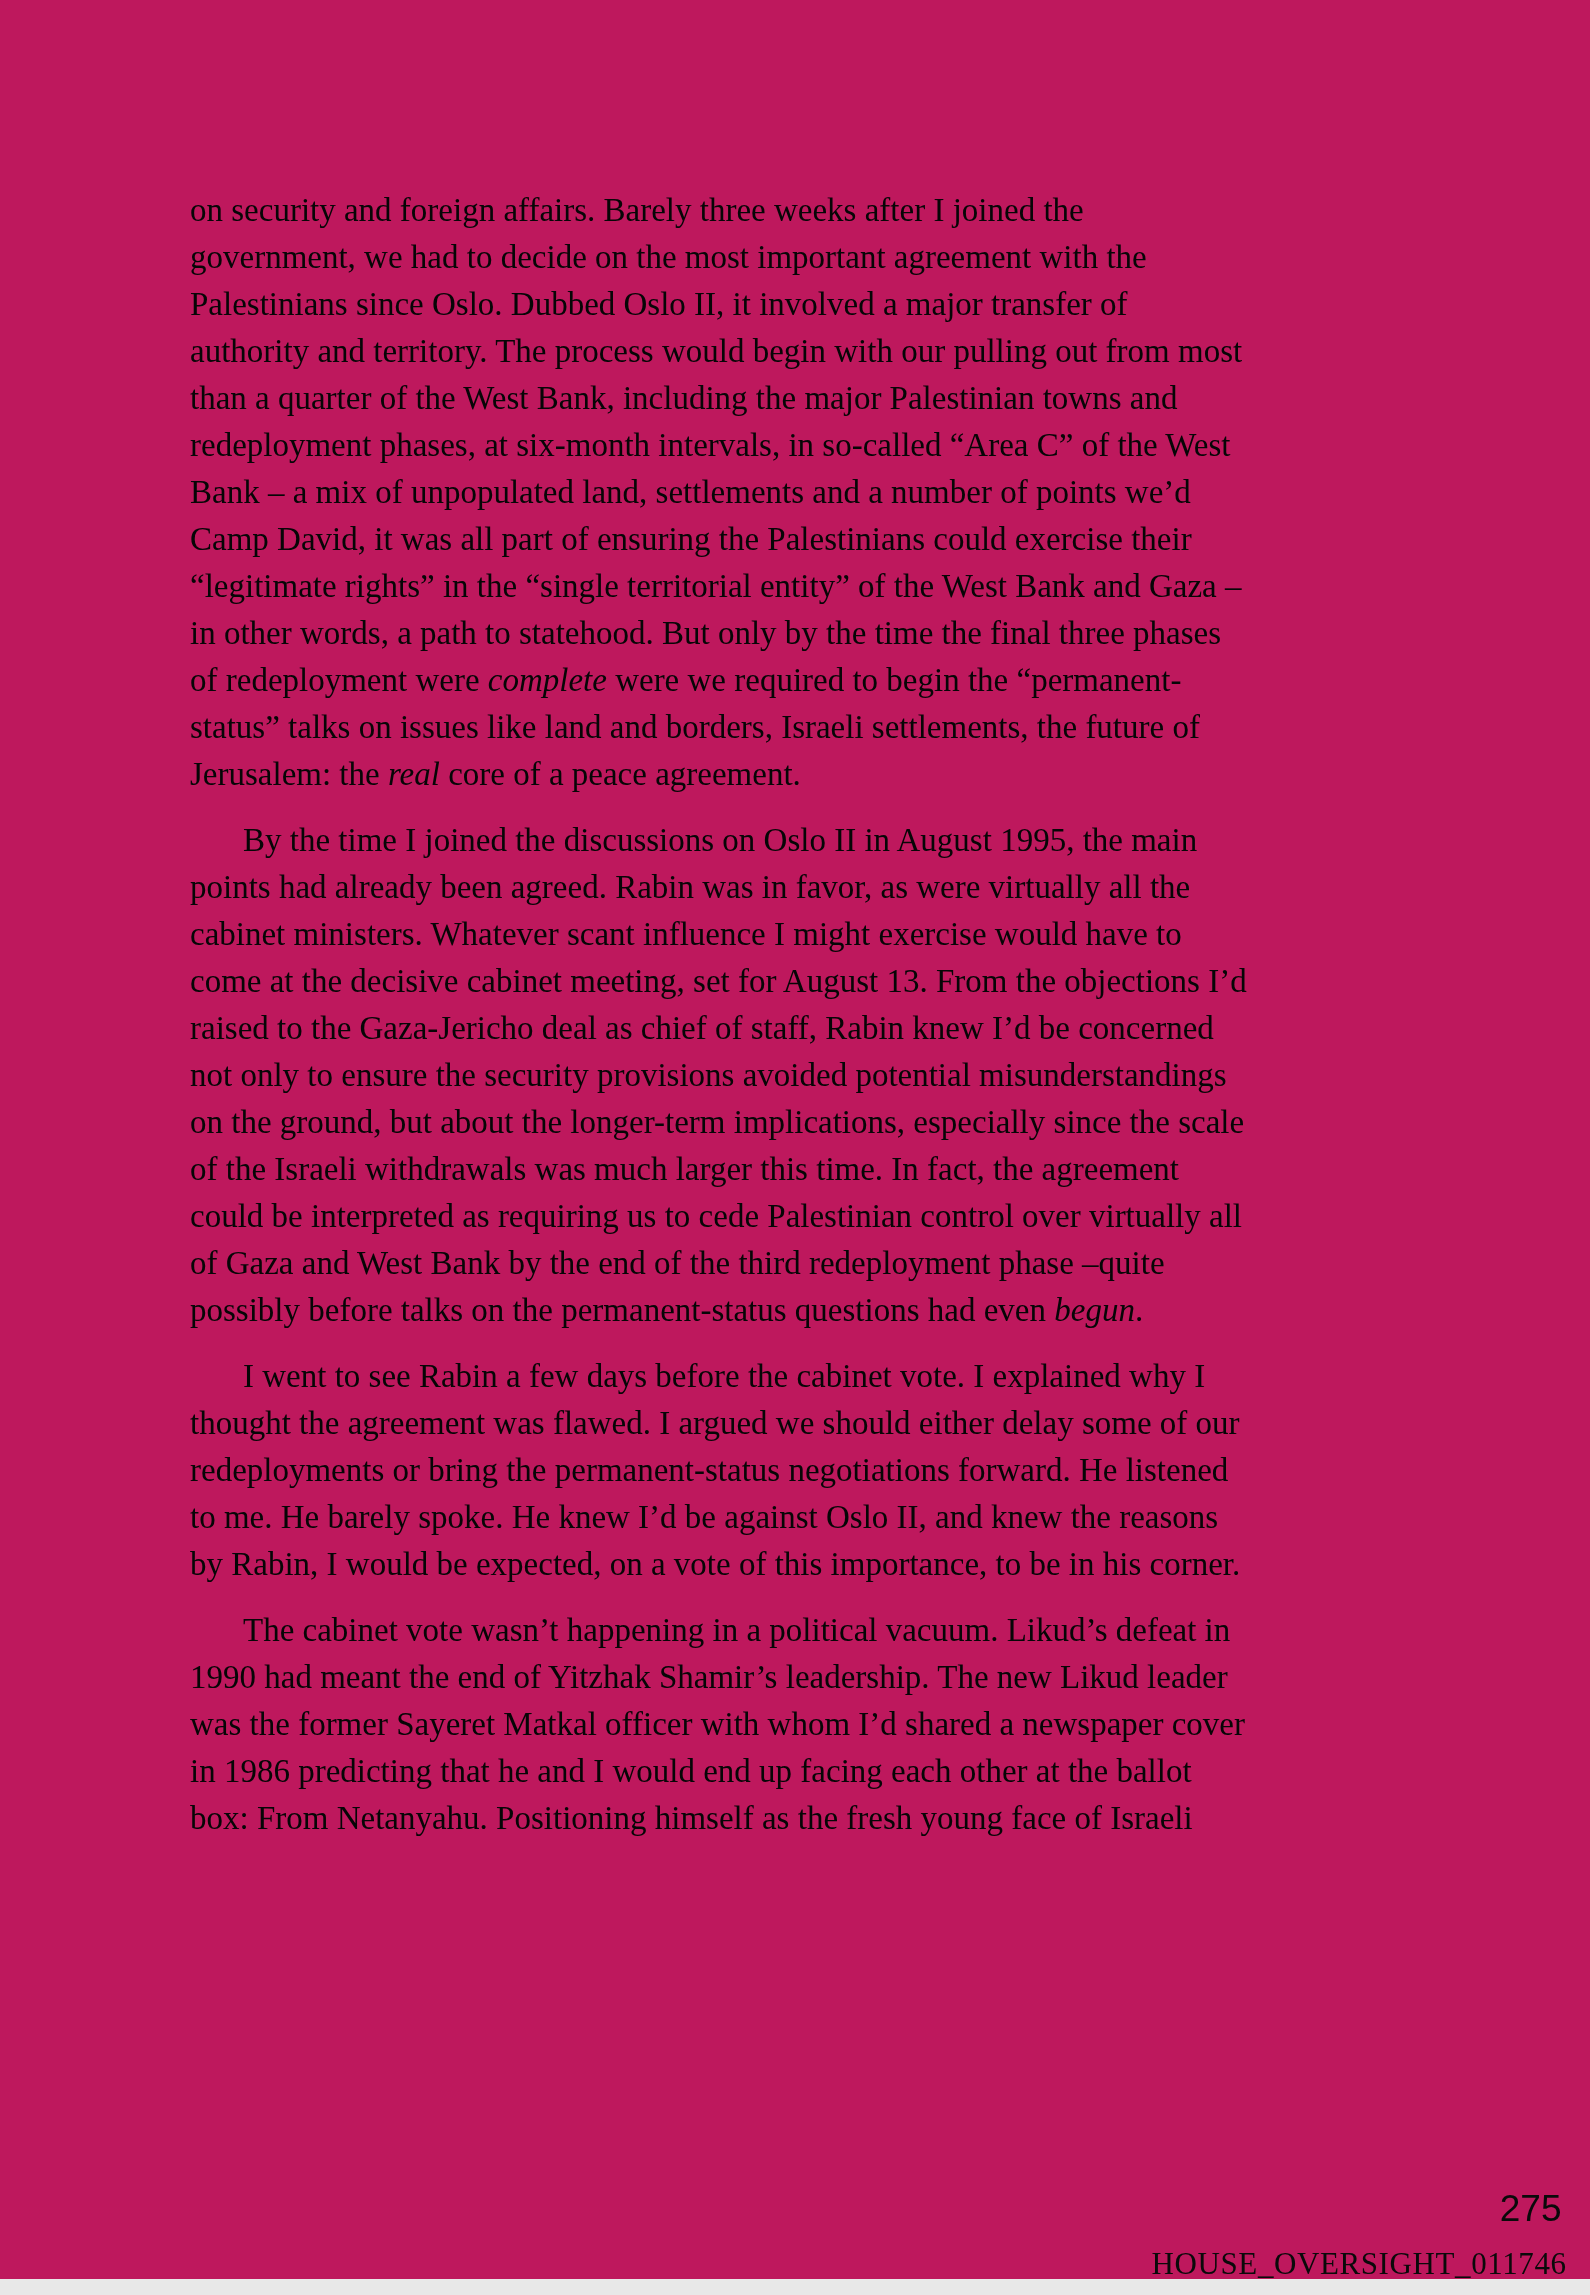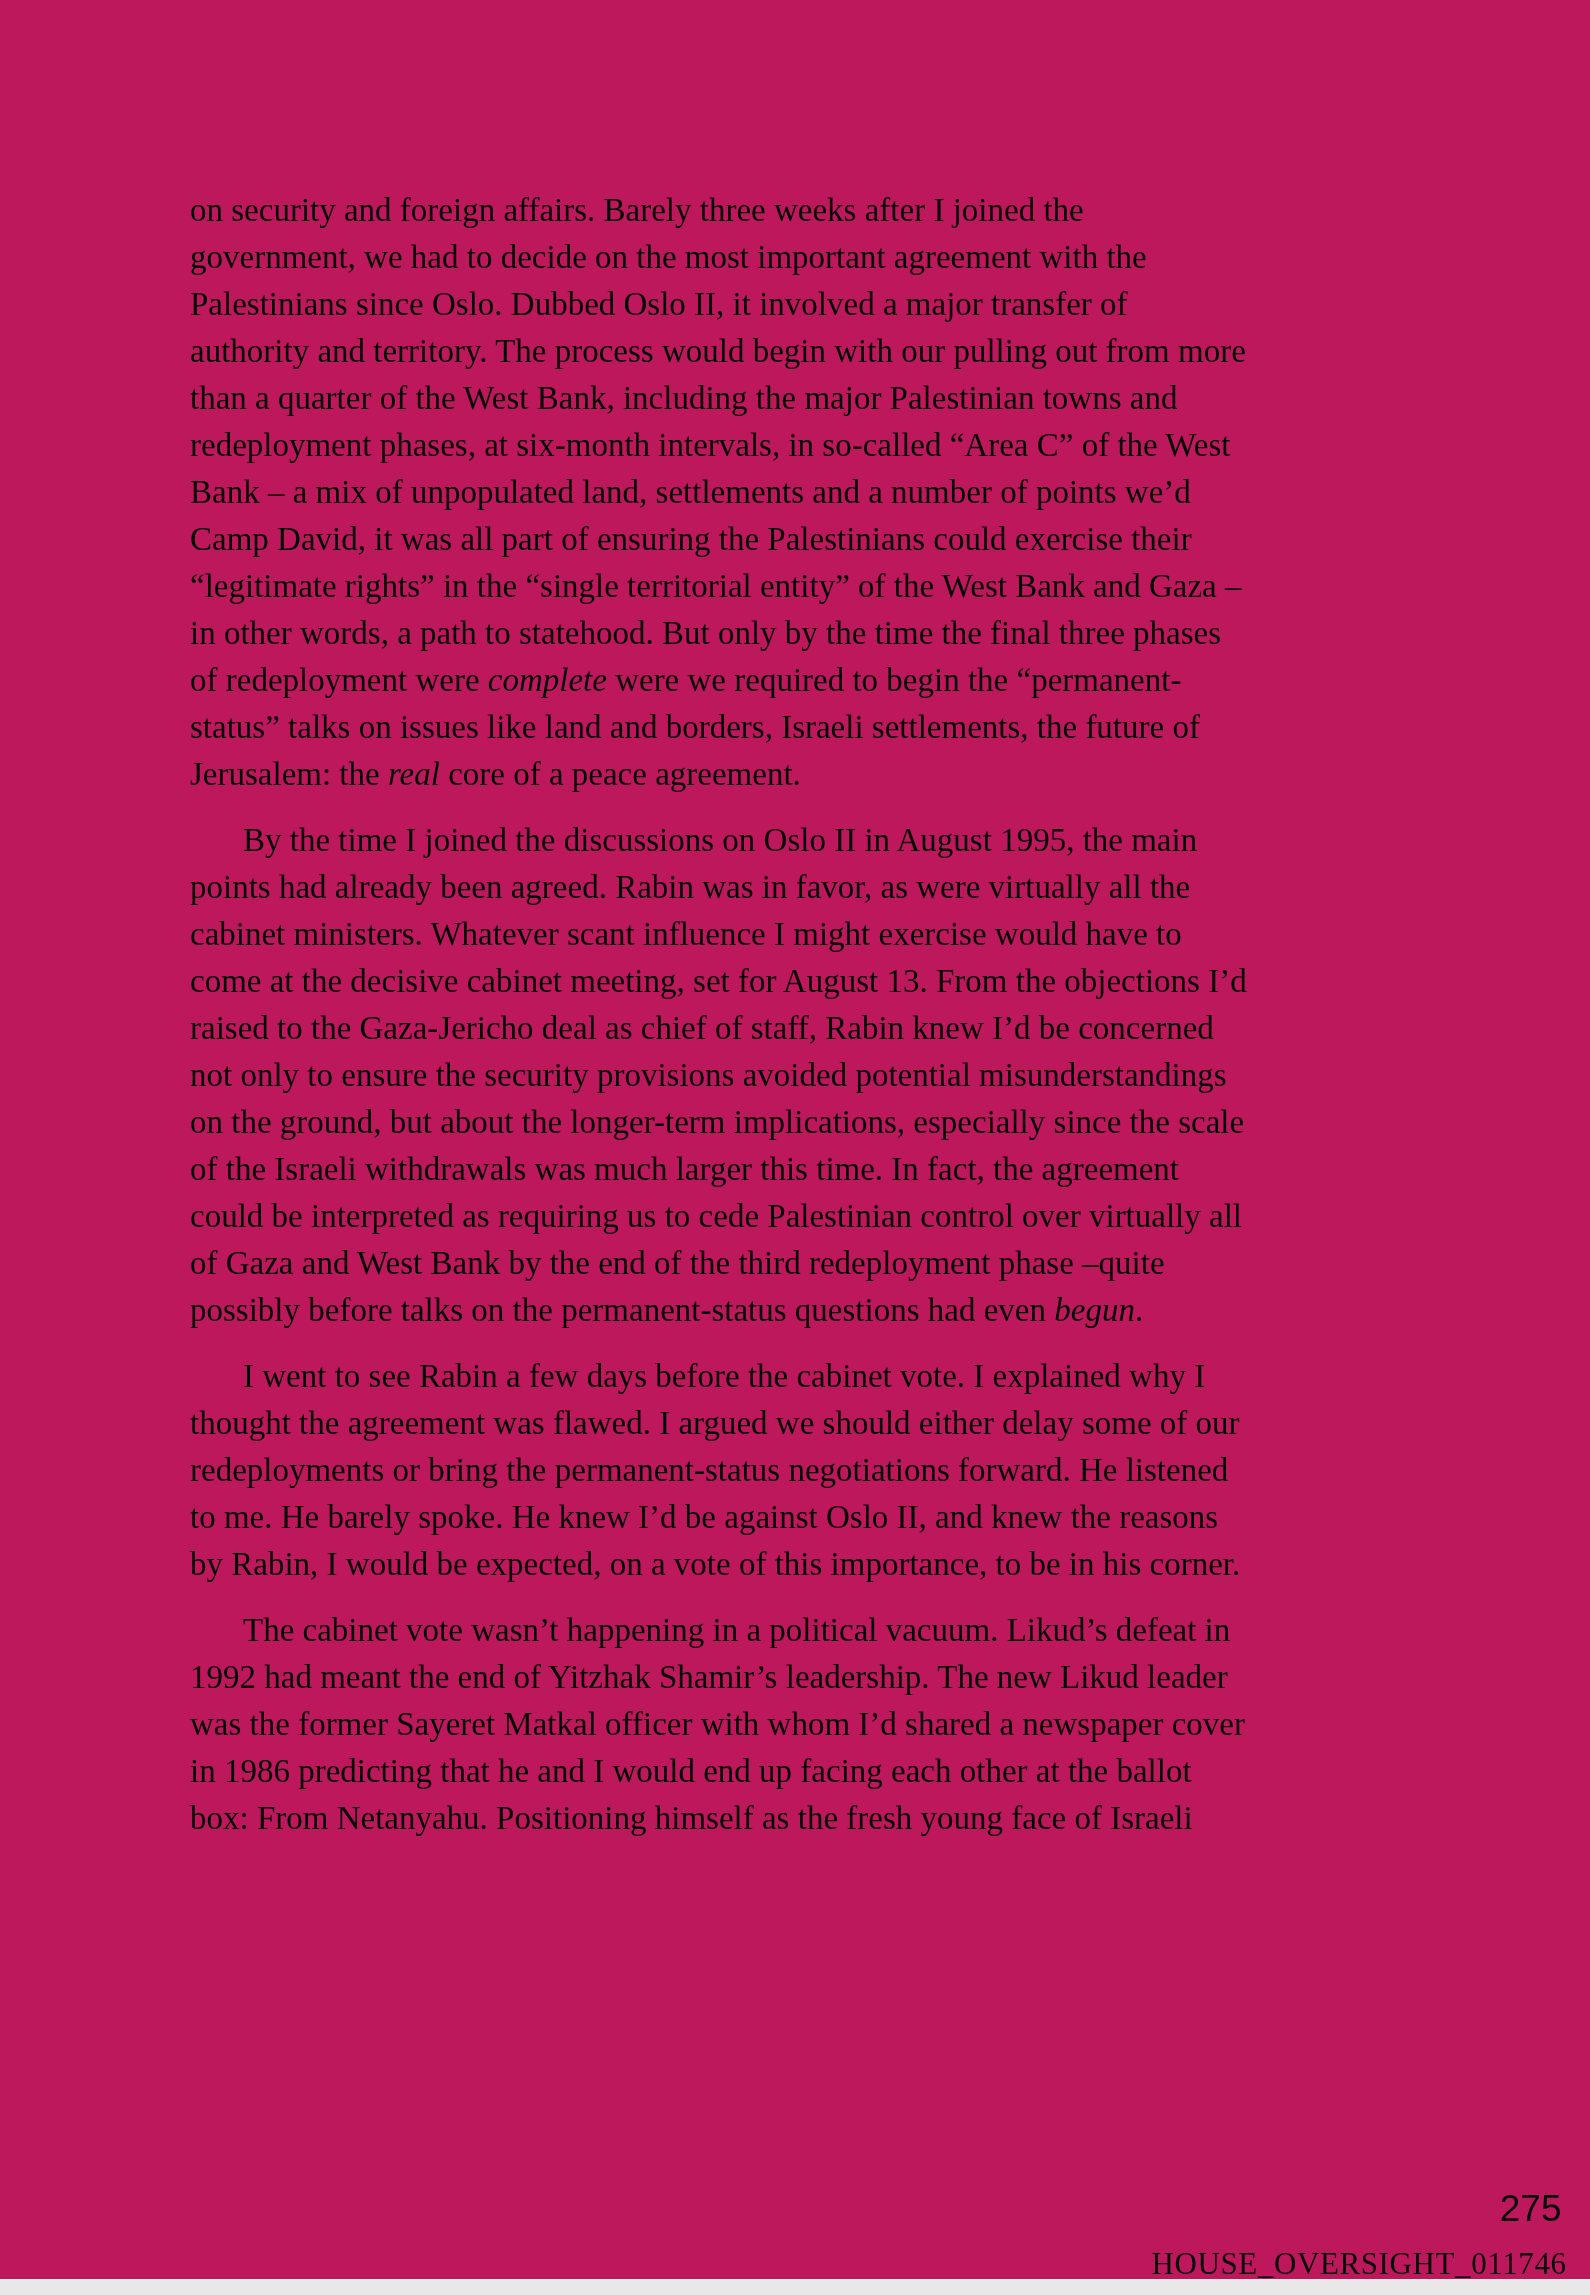--- a/index.html
+++ b/index.html
@@ -60,21 +60,21 @@
 </style>
 </head>
 <body>
 
 <div class="page">
   <div class="body-text">
       <div class="para">
         <div class="line"><span>on security and foreign affairs. Barely three weeks after I joined the</span></div>
         <div class="line"><span>government, we had to decide on the most important agreement with the</span></div>
         <div class="line"><span>Palestinians since Oslo. Dubbed Oslo II, it involved a major transfer of</span></div>
-        <div class="line"><span>authority and territory. The process would begin with our pulling out from more</span></div>
+        <div class="line"><span>authority and territory. The process would begin with our pulling out from most</span></div>
         <div class="line"><span>than a quarter of the West Bank, including the major Palestinian towns and</span></div>
         <div class="line"><span>redeployment phases, at six-month intervals, in so-called “Area C” of the West</span></div>
         <div class="line"><span>Bank – a mix of unpopulated land, settlements and a number of points we’d</span></div>
         <div class="line"><span>Camp David, it was all part of ensuring the Palestinians could exercise their</span></div>
         <div class="line"><span>“legitimate rights” in the “single territorial entity” of the West Bank and Gaza –</span></div>
         <div class="line"><span>in other words, a path to statehood. But only by the time the final three phases</span></div>
         <div class="line"><span>of redeployment were </span><span class="it">complete</span><span> were we required to begin the “permanent-</span></div>
         <div class="line"><span>status” talks on issues like land and borders, Israeli settlements, the future of</span></div>
         <div class="line"><span>Jerusalem: the </span><span class="it">real</span><span> core of a peace agreement.</span></div>
       </div>
@@ -93,21 +93,21 @@
       </div>
       <div class="para">
         <div class="line indent"><span>I went to see Rabin a few days before the cabinet vote. I explained why I</span></div>
         <div class="line"><span>thought the agreement was flawed. I argued we should either delay some of our</span></div>
         <div class="line"><span>redeployments or bring the permanent-status negotiations forward. He listened</span></div>
         <div class="line"><span>to me. He barely spoke. He knew I’d be against Oslo II, and knew the reasons</span></div>
         <div class="line"><span>by Rabin, I would be expected, on a vote of this importance, to be in his corner.</span></div>
       </div>
       <div class="para">
         <div class="line indent"><span>The cabinet vote wasn’t happening in a political vacuum. Likud’s defeat in</span></div>
-        <div class="line"><span>1992 had meant the end of Yitzhak Shamir’s leadership. The new Likud leader</span></div>
+        <div class="line"><span>1990 had meant the end of Yitzhak Shamir’s leadership. The new Likud leader</span></div>
         <div class="line"><span>was the former Sayeret Matkal officer with whom I’d shared a newspaper cover</span></div>
         <div class="line"><span>in 1986 predicting that he and I would end up facing each other at the ballot</span></div>
         <div class="line"><span>box: From Netanyahu. Positioning himself as the fresh young face of Israeli</span></div>
       </div>
     </div>
   <div class="page-number">275</div>
   <div class="bates">HOUSE_OVERSIGHT_011746</div>
 </div>
 
 

